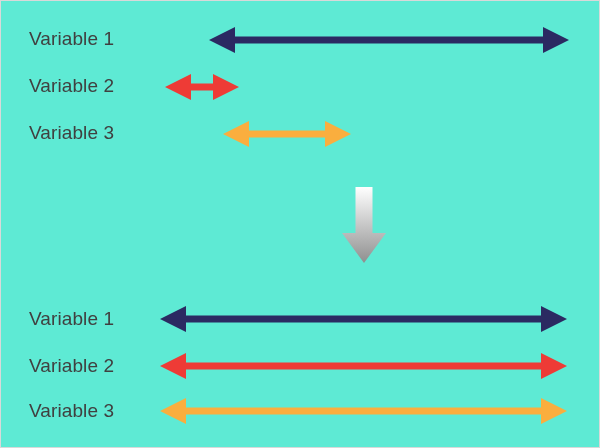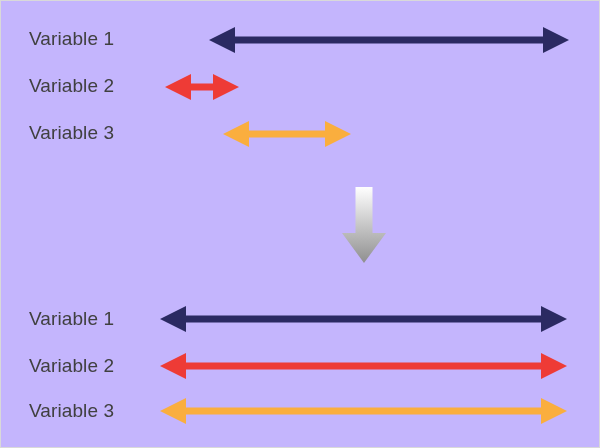--- a/index.html
+++ b/index.html
@@ -39,21 +39,21 @@
     height: 100%;
     pointer-events: none;
   }
   .group-top > *, .group-bottom > *, .transition > * {
     pointer-events: auto;
   }
 </style>
 </head>
 <body>
 
-<div id="canvas" style="background: #c4b5fd; border-color: rgb(217, 217, 217); padding-left: 19px;">
+<div id="canvas" style="background: #5eead4; border-color: rgb(217, 217, 217); padding-left: 19px;">
 
   <div class="group-top">
 
     <div class="var-label" style="left: 28px; top: 28px; color: rgb(64, 64, 64);">Variable 1</div>
     <svg class="arrow-svg" width="360" height="30" viewBox="0 0 360 30" style="left: 208px; top: 24px;">
         <polygon points="0.00,15.00 26.00,2.00 26.00,11.50 334.00,11.50 334.00,2.00 360.00,15.00 334.00,28.00 334.00,18.50 26.00,18.50 26.00,28.00" fill="#2b2a62"></polygon>
       </svg>
 
     <div class="var-label" style="left: 28px; top: 75px; color: rgb(64, 64, 64);">Variable 2</div>
     <svg class="arrow-svg" width="74" height="30" viewBox="0 0 74 30" style="left: 164px; top: 71px;">

